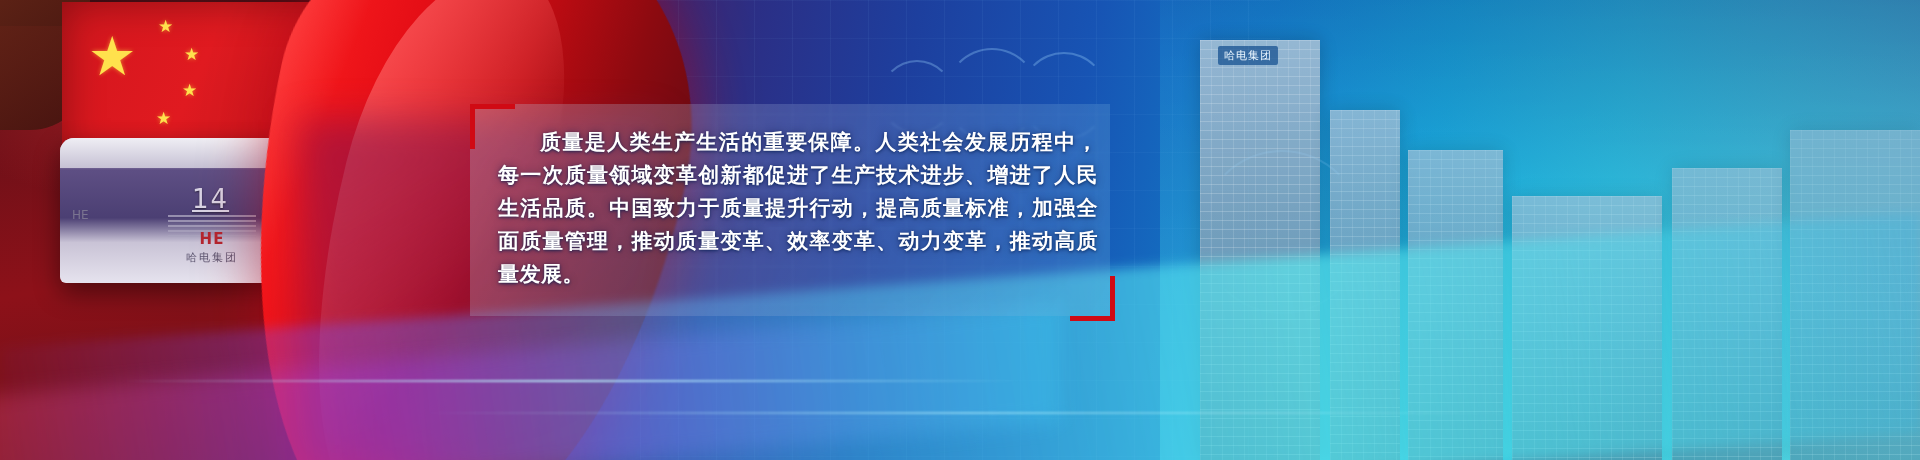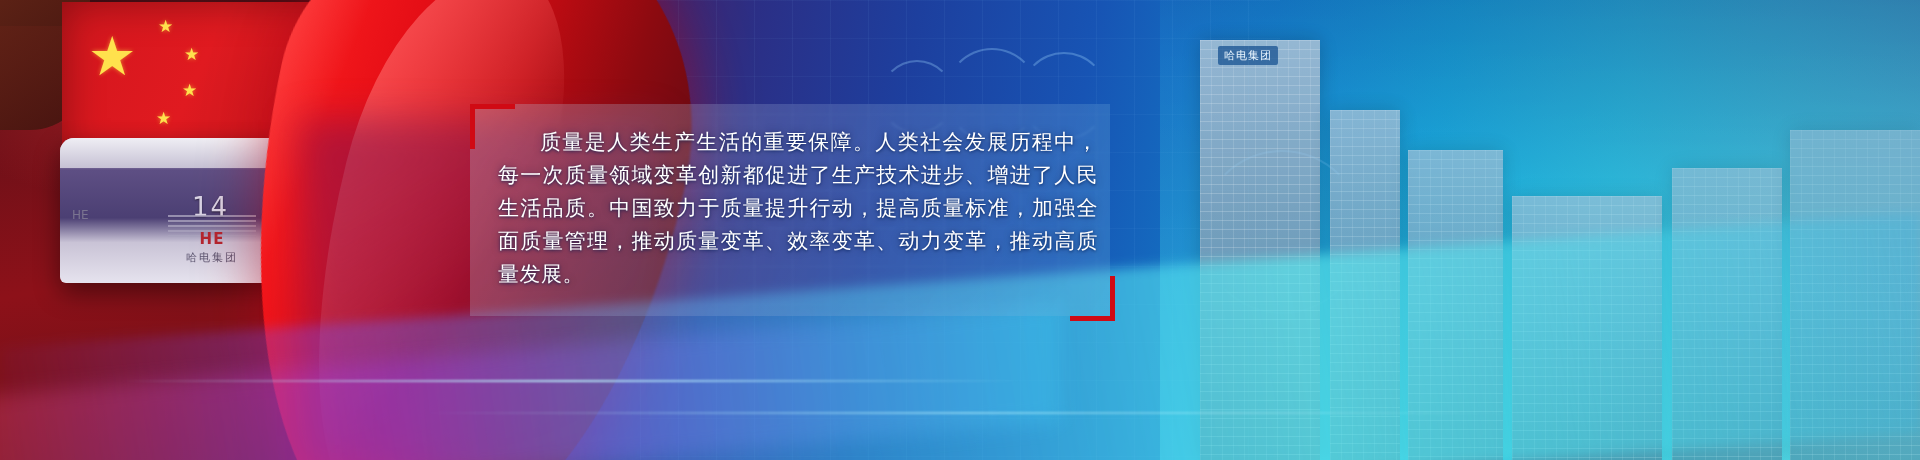--- a/index.html
+++ b/index.html
@@ -64,22 +64,22 @@
     background:linear-gradient(180deg,#b8b0c8 0%,#cfc9da 14%,#5e4f84 22%,#4b3f73 55%,#c9c3d6 72%,#e6e3ee 100%);
     border-radius:14px 14px 6px 6px;
     box-shadow:0 10px 26px rgba(0,0,0,.45);
   }
   .podium-top{
     position:absolute;left:0;top:0;width:100%;height:30px;
     background:linear-gradient(180deg,#efeef4,#c6c1d4);
     border-radius:14px 14px 0 0;
   }
   .podium-num{
-    position:absolute;left:132px;top:54px;color:#d8d3e4;font-size:26px;
-    letter-spacing:2px;text-shadow:0 1px 2px rgba(0,0,0,.5);
+    position:absolute;left:132px;top:46px;color:#d8d3e4;font-size:26px;
+    letter-spacing:2px;text-shadow:0 1px 2px rgba(0,0,0,.5);text-decoration:underline;
   }
   .podium-brand{
     position:absolute;left:112px;top:92px;width:80px;text-align:center;
     color:#b3252f;font-size:15px;font-weight:bold;letter-spacing:1px;
   }
   .podium-brandtxt{
     position:absolute;left:96px;top:112px;width:112px;text-align:center;
     color:#5c5570;font-size:11px;letter-spacing:2px;
   }
   .podium-left{
@@ -189,21 +189,21 @@
     color:#d5111b;
     -webkit-text-stroke:3px #f6e6c2;
     paint-order:stroke fill;
     text-shadow:2px 3px 5px rgba(60,0,0,.55);
     white-space:nowrap;
   }
 
   #quote-body{
     position:absolute;left:498px;top:126px;width:600px;
     color:#ffffff;font-size:21px;line-height:33px;
-    letter-spacing:.5px;font-weight:normal;
+    letter-spacing:.5px;font-weight:bold;
     text-shadow:0 1px 3px rgba(0,30,80,.75), 0 0 8px rgba(0,20,60,.45);
     text-align:justify;
   }
   #quote-body p{margin:0;text-indent:2em;}
 </style>
 </head>
 <body>
 
 <div id="stage">
 

